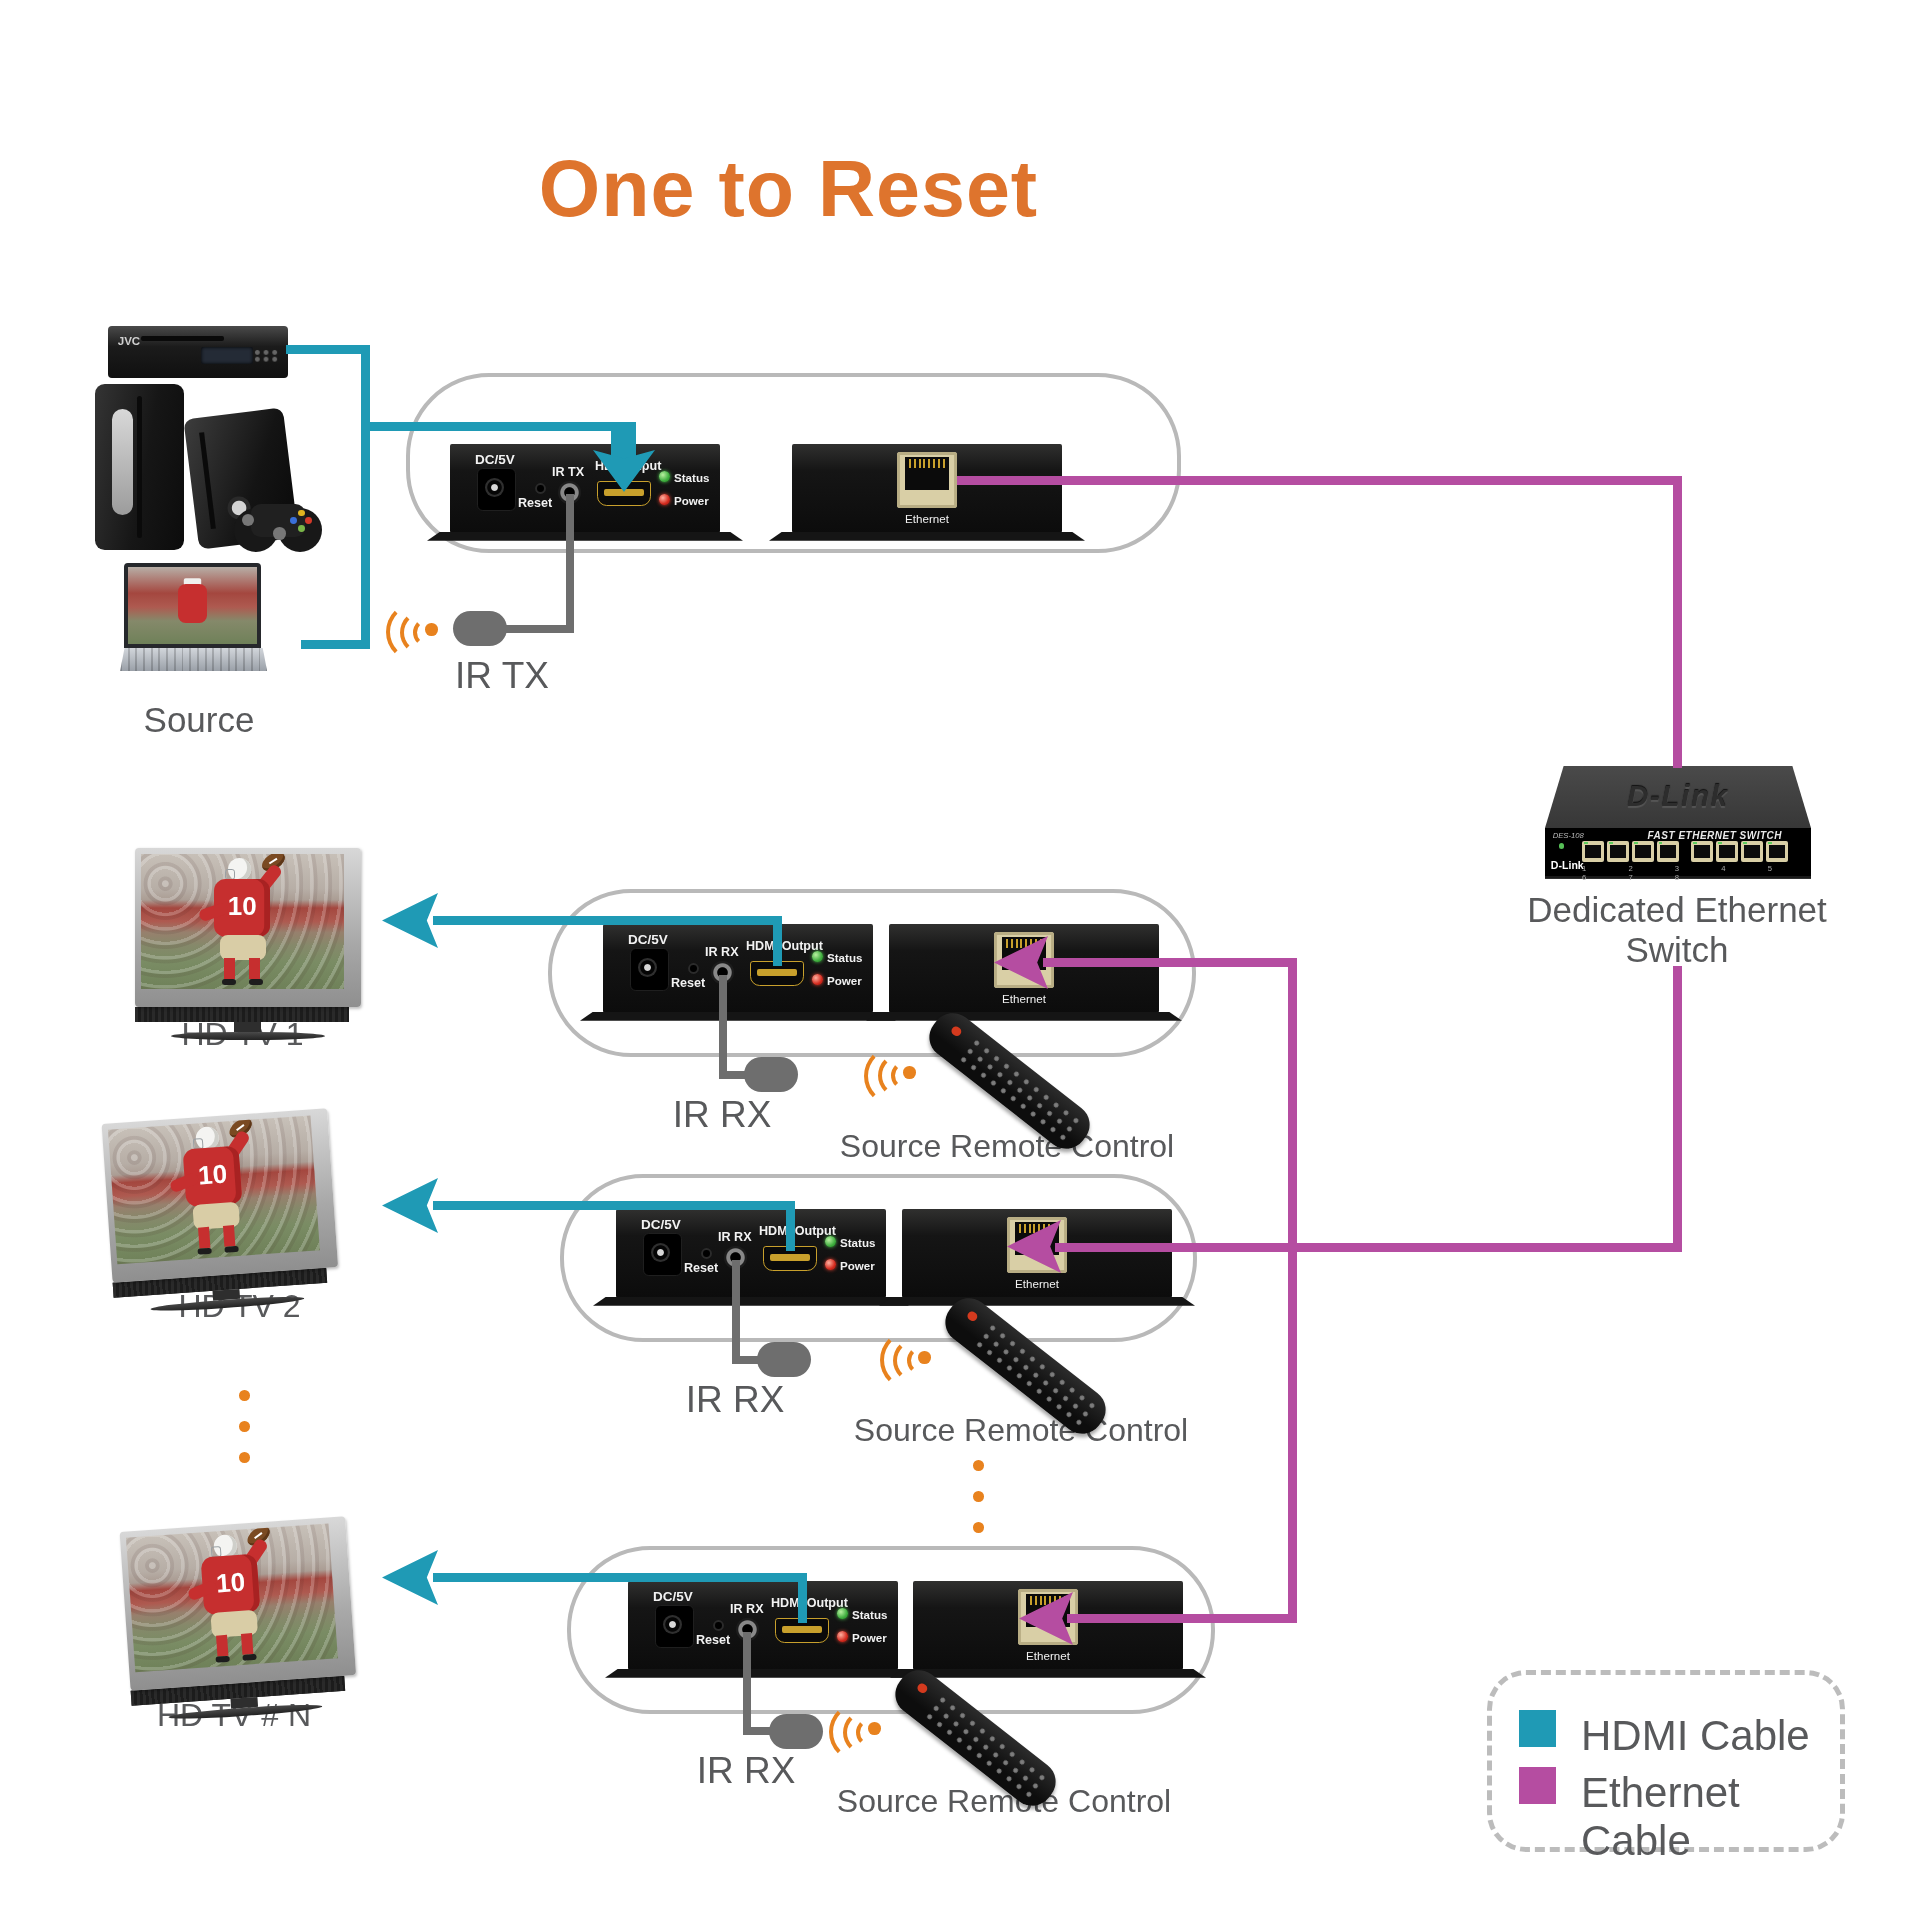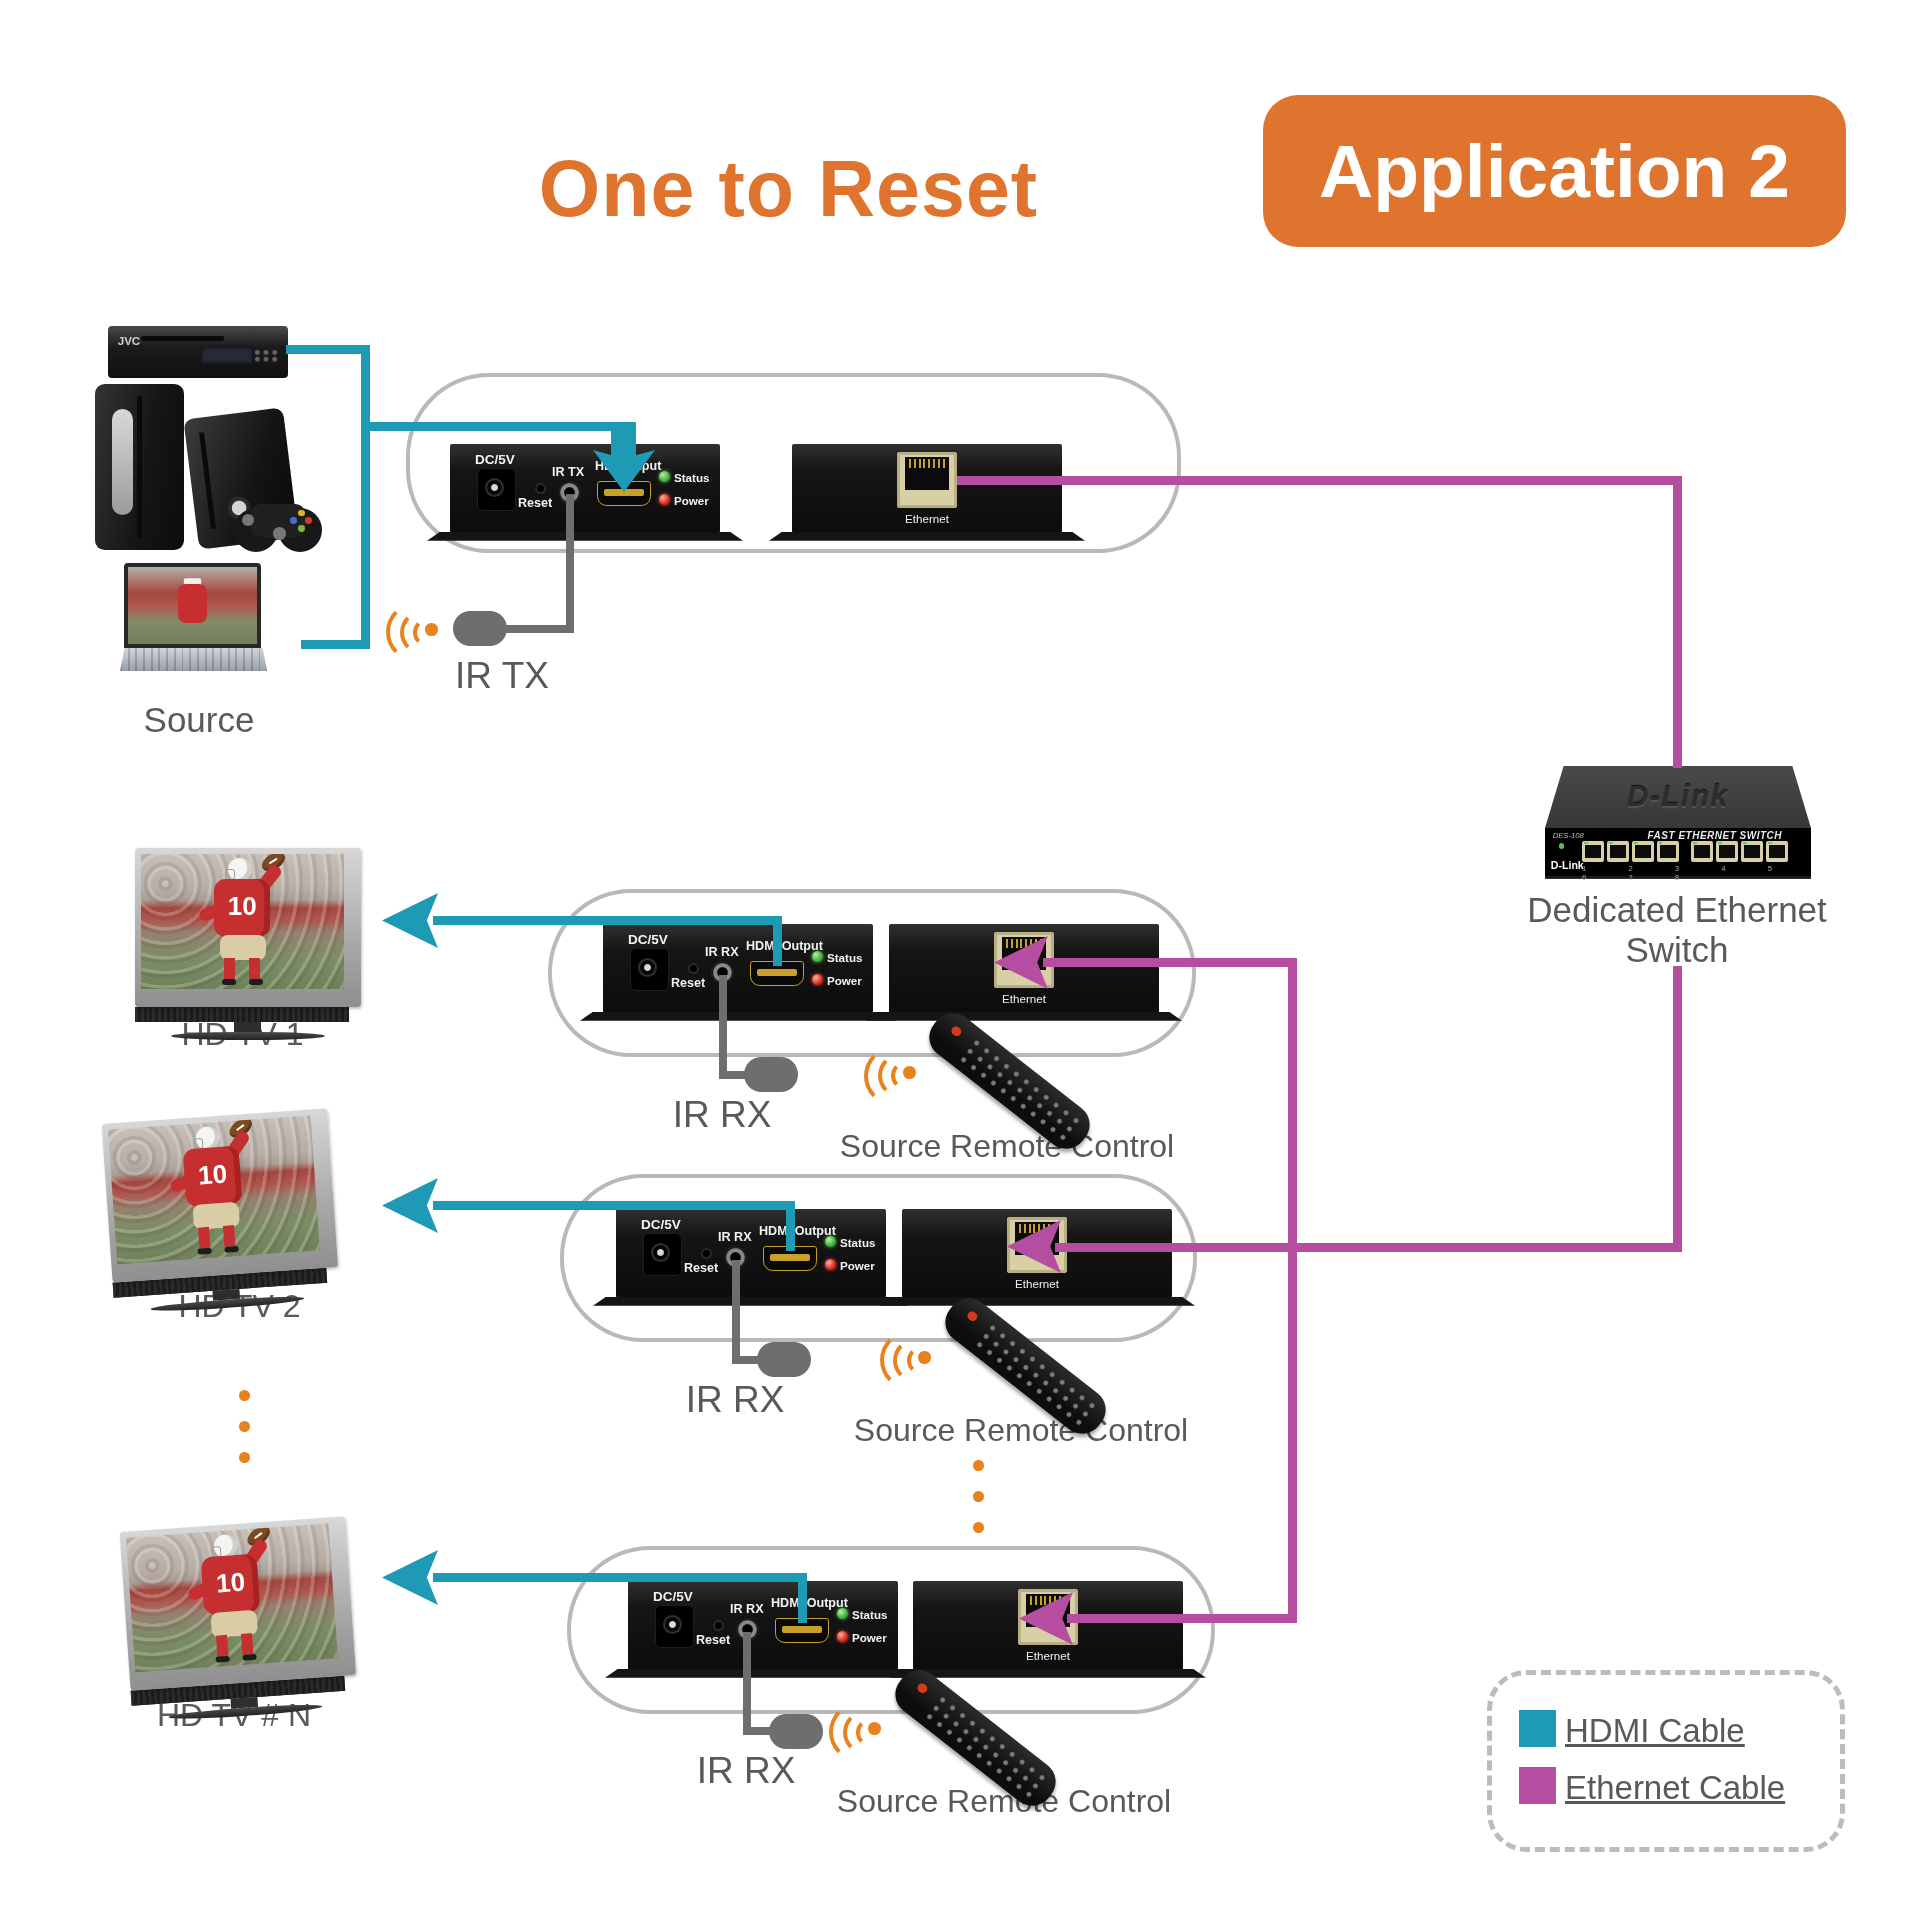--- a/index.html
+++ b/index.html
@@ -137,30 +137,29 @@
   .eswitch .ports{position:absolute;left:37px;top:12.6px;display:flex;gap:2.9px;}
   .eswitch .prt{width:22px;height:21px;background:#d9cfa6;position:relative;border-radius:1.9px;}
   .eswitch .prt::before{content:"";position:absolute;left:2.9px;top:4.8px;right:2.9px;bottom:3.9px;background:#0c0c0c;}
   .eswitch .prt::after{content:"";position:absolute;left:1.9px;top:1px;width:3.9px;height:2.9px;background:#5fd05f;}
   .eswitch .gap{width:6.8px;}
   .eswitch .nums{position:absolute;left:37px;top:36px;width:222px;color:#aaa;font-size:7.7px;letter-spacing:20px;}
   
   .legend{position:absolute;left:1487px;top:1670px;width:348px;height:172px;border:5.8px dashed #bcbcbc;
       border-radius:39px;background:#fff;}
   .legend .sw{position:absolute;left:27px;width:37px;height:37px;}
-  .legend .lt{position:absolute;left:73px;width:241px;color:var(--ink);font-size:33px;text-decoration:underline;}
+  .legend .lt{position:absolute;left:89px;width:241px;color:var(--ink);font-size:42px;}
   .odot{position:absolute;width:10.6px;height:10.6px;border-radius:50%;background:#e8821e;}
 </style>
 </head>
 <body>
 
 <div id="canvas">
 
   <div class="abs title" style="left:518px;top:143px;width:541px;text-align:center;">One to Reset</div>
-  <div class="abs badge" style="left:1263px;top:95px;width:583px;height:152px;line-height:152px;">Application 2</div>
 
   <div class="bluray">
     <span class="brand">JVC</span>
     <div class="tray"></div>
     <div class="disp"></div>
     <div class="btns"></div>
   </div>
   <div class="xbox1"></div>
   <div class="xbox2"></div>
   <div class="pad">

